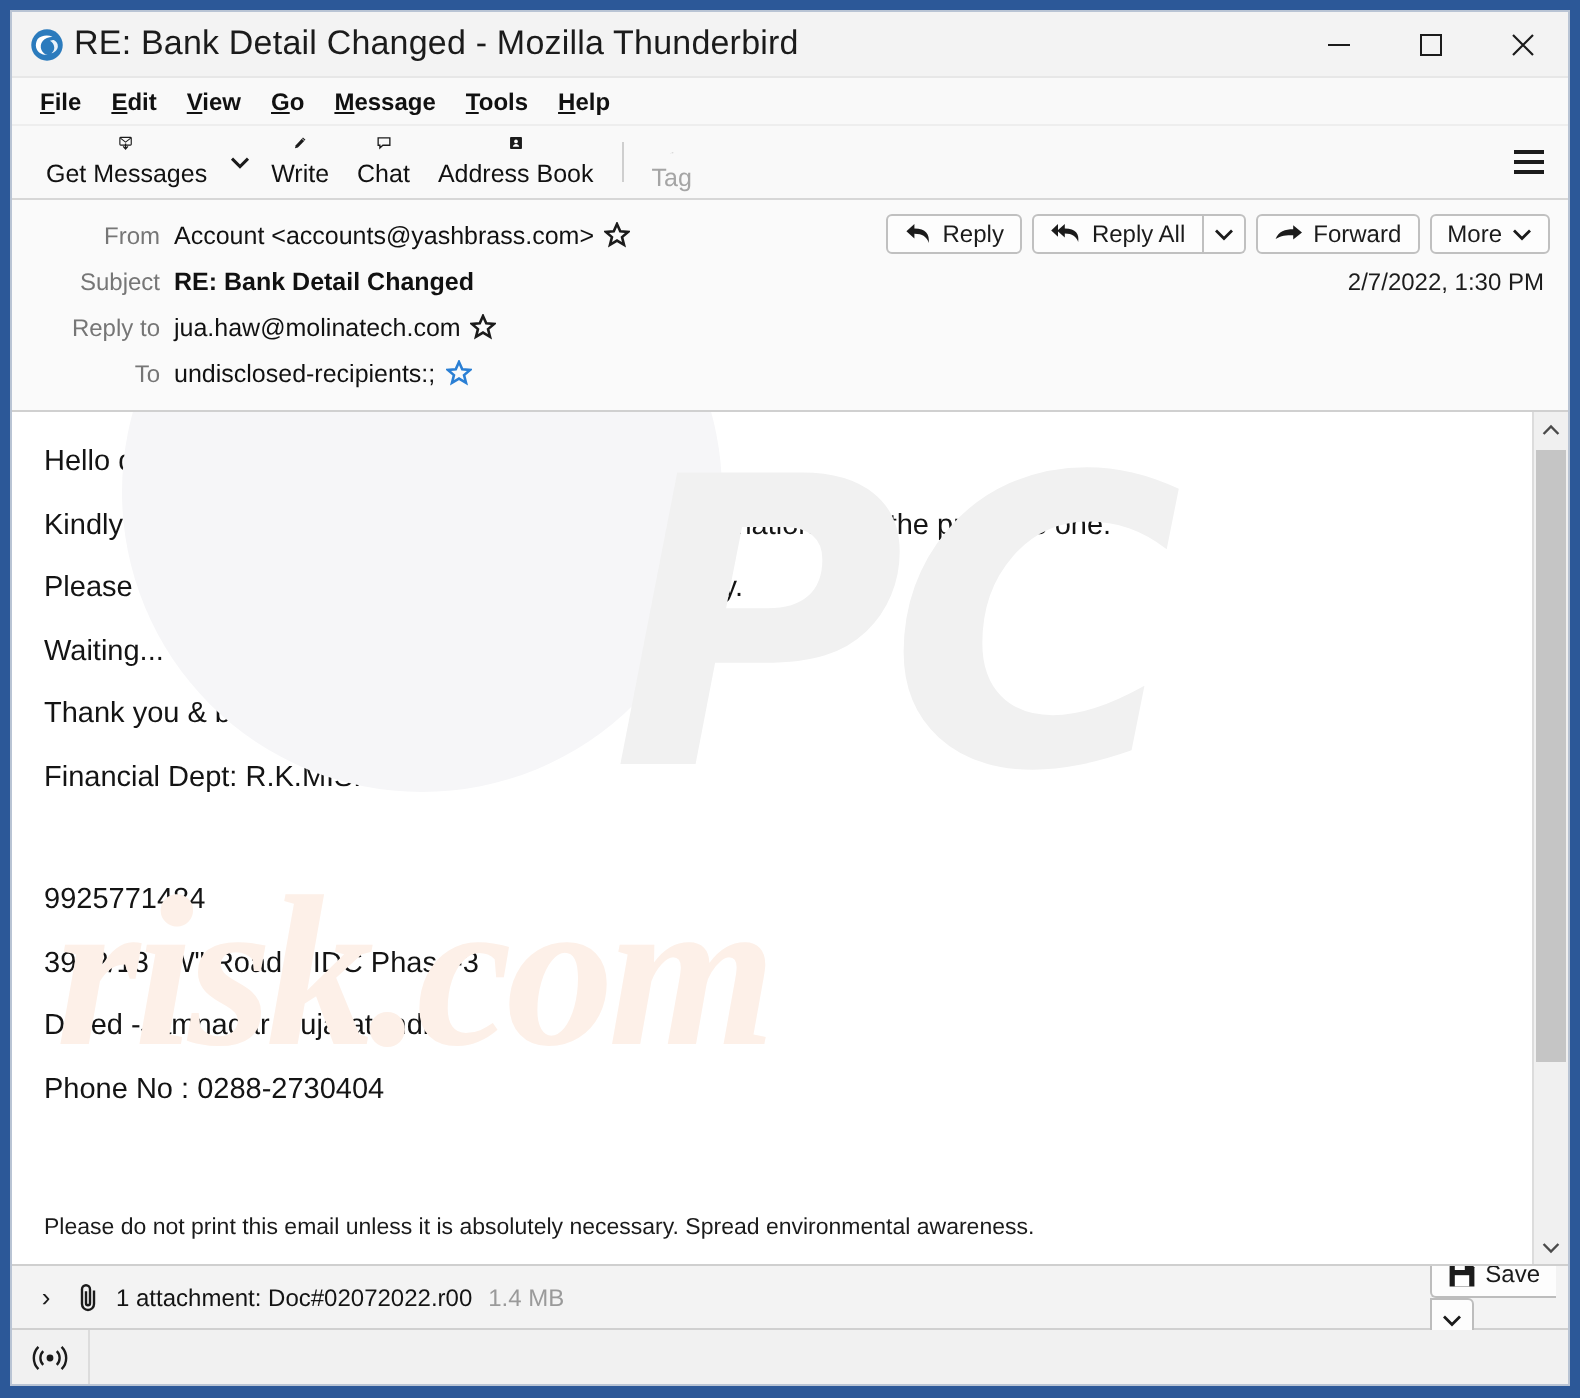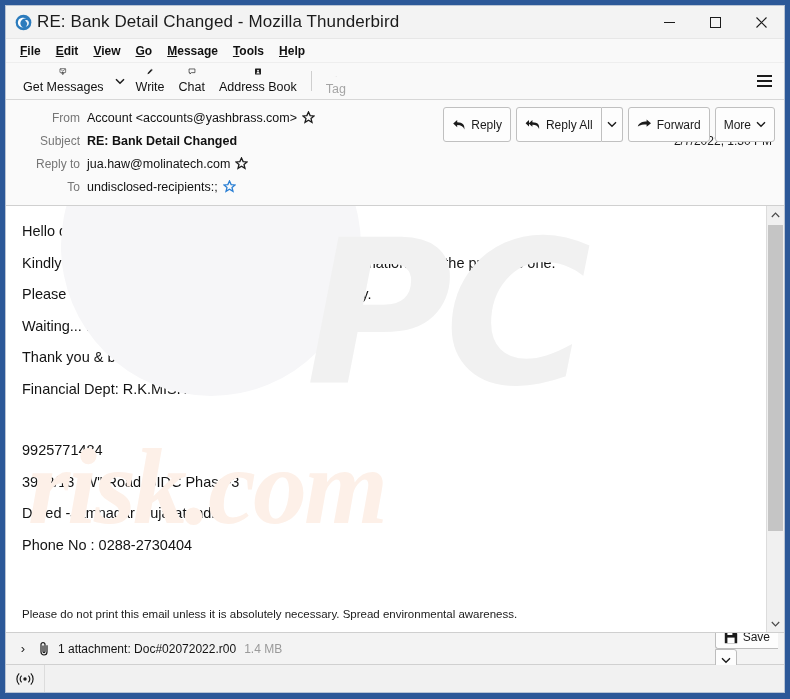--- a/index.html
+++ b/index.html
@@ -179,21 +179,21 @@
     top: 7px;
     right: 9px;
     display: flex;
     align-items: stretch;
     gap: 5px;
   }
   .hbtn {
     display: flex;
     align-items: center;
     gap: 5px;
-    height: 35px;
+    height: 20px;
     padding: 0 8px;
     font-size: 12px;
     color: #1b1b1b;
     background: #fdfdfd;
     border: 1px solid #c0c0c0;
     border-radius: 3px;
     white-space: nowrap;
     box-sizing: border-box;
   }
   .hgroup { display: flex; }

